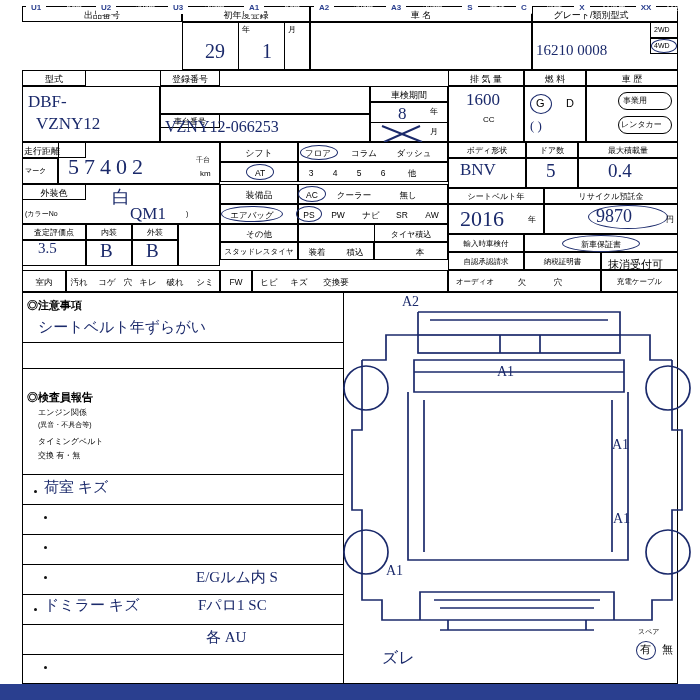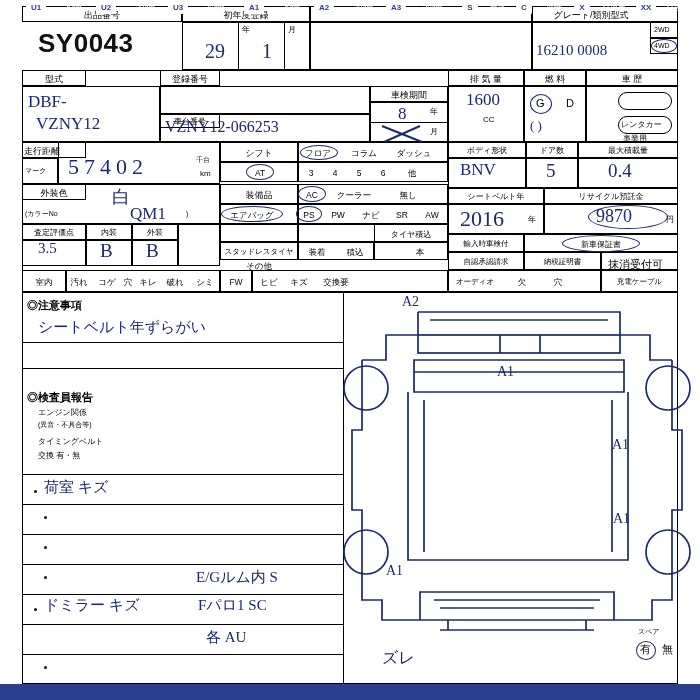--- a/index.html
+++ b/index.html
@@ -26,25 +26,25 @@
 
 <div class="sheet">
 
   <div class="bx" style="left:22px;top:6px;width:160px;height:16px;"></div>
   <div class="hdr" style="left:22px;top:9px;width:160px;">出品番号</div>
 
   <div class="bx" style="left:182px;top:6px;width:128px;height:16px;"></div>
   <div class="hdr" style="left:182px;top:9px;width:128px;">初年度登録</div>
 
   <div class="bx" style="left:310px;top:6px;width:222px;height:16px;"></div>
+  <div class="hdr" style="left:310px;top:9px;width:222px;">車 名</div>
 
   <div class="bx" style="left:532px;top:6px;width:146px;height:16px;"></div>
   <div class="hdr" style="left:532px;top:9px;width:118px;">グレード/類別型式</div>
 
-  <div class="ttl" style="left:38px;top:28px;font-size:26px;letter-spacing:0.5px;">SY0043</div>
 
   <div class="bx" style="left:182px;top:22px;width:128px;height:48px;"></div>
   <div class="line" style="left:238px;top:22px;width:1px;height:48px;"></div>
   <div class="line" style="left:284px;top:22px;width:1px;height:48px;"></div>
   <div class="lbl sm" style="left:242px;top:26px;">年</div>
   <div class="lbl sm" style="left:288px;top:26px;">月</div>
   <div class="hw" style="left:205px;top:40px;font-size:20px;">29</div>
   <div class="hw" style="left:262px;top:40px;font-size:20px;">1</div>
 
   <div class="bx" style="left:310px;top:22px;width:222px;height:48px;"></div>
@@ -98,21 +98,21 @@
   <div class="lbl sm" style="left:483px;top:116px;">CC</div>
 
   <div class="bx" style="left:524px;top:86px;width:62px;height:56px;"></div>
   <div class="lbl" style="left:536px;top:98px;font-size:11px;">G</div>
   <div class="ellip" style="left:530px;top:94px;width:22px;height:20px;"></div>
   <div class="lbl" style="left:566px;top:98px;font-size:11px;">D</div>
   <div class="hw" style="left:530px;top:118px;font-size:13px;">(      )</div>
 
   <div class="bx" style="left:586px;top:86px;width:92px;height:56px;"></div>
   <div class="bx" style="left:618px;top:92px;width:54px;height:18px;border-radius:9px;"></div>
-  <div class="lbl sm" style="left:623px;top:97px;margin-top:38px;">事業用</div>
+  <div class="lbl sm" style="left:623px;top:97px;">事業用</div>
   <div class="bx" style="left:618px;top:116px;width:54px;height:18px;border-radius:9px;"></div>
   <div class="lbl sm" style="left:621px;top:121px;">レンタカー</div>
 
   <div class="line" style="left:22px;top:142px;width:656px;height:1px;"></div>
 
   <div class="bx" style="left:22px;top:142px;width:64px;height:16px;"></div>
   <div class="hdr" style="left:22px;top:145px;width:40px;">走行距離</div>
   <div class="bx" style="left:22px;top:158px;width:36px;height:26px;"></div>
   <div class="lbl xs" style="left:25px;top:167px;">マーク</div>
   <div class="bx" style="left:58px;top:142px;width:162px;height:42px;"></div>
@@ -200,21 +200,21 @@
 
   <div class="bx" style="left:22px;top:240px;width:64px;height:26px;"></div>
   <div class="hw" style="left:38px;top:240px;font-size:15px;">3.5</div>
   <div class="bx" style="left:86px;top:240px;width:46px;height:26px;"></div>
   <div class="hw" style="left:100px;top:240px;font-size:19px;">B</div>
   <div class="bx" style="left:132px;top:240px;width:46px;height:26px;"></div>
   <div class="hw" style="left:146px;top:240px;font-size:19px;">B</div>
   <div class="bx" style="left:178px;top:224px;width:42px;height:42px;"></div>
 
   <div class="bx" style="left:220px;top:224px;width:78px;height:18px;"></div>
-  <div class="celltxt" style="left:220px;top:229px;width:78px;margin-top:32px;">その他</div>
+  <div class="celltxt" style="left:220px;top:229px;width:78px;">その他</div>
   <div class="bx" style="left:298px;top:224px;width:150px;height:18px;"></div>
 
   <div class="bx" style="left:220px;top:242px;width:78px;height:18px;"></div>
   <div class="celltxt" style="left:218px;top:247px;width:82px;font-size:7.5px;">スタッドレスタイヤ</div>
   <div class="bx" style="left:298px;top:242px;width:76px;height:18px;"></div>
   <div class="celltxt" style="left:300px;top:247px;width:34px;">装着</div>
   <div class="celltxt" style="left:338px;top:247px;width:34px;">積込</div>
   <div class="bx" style="left:374px;top:224px;width:74px;height:18px;"></div>
   <div class="celltxt" style="left:374px;top:229px;width:74px;font-size:8px;">タイヤ積込</div>
   <div class="bx" style="left:374px;top:242px;width:74px;height:18px;"></div>

